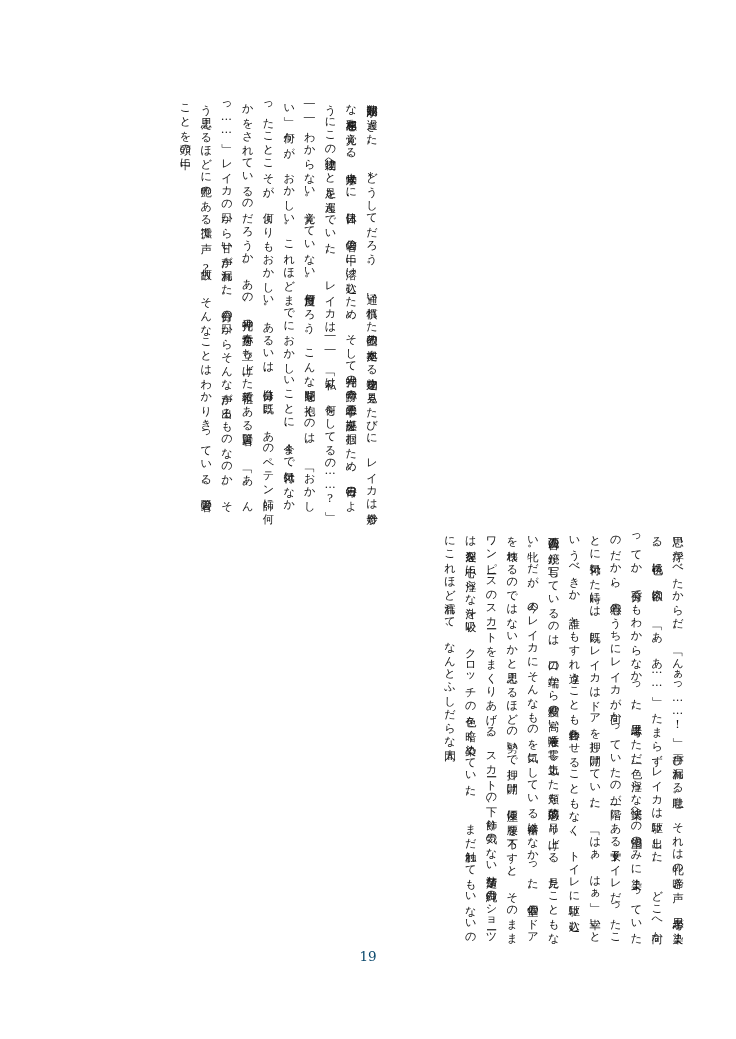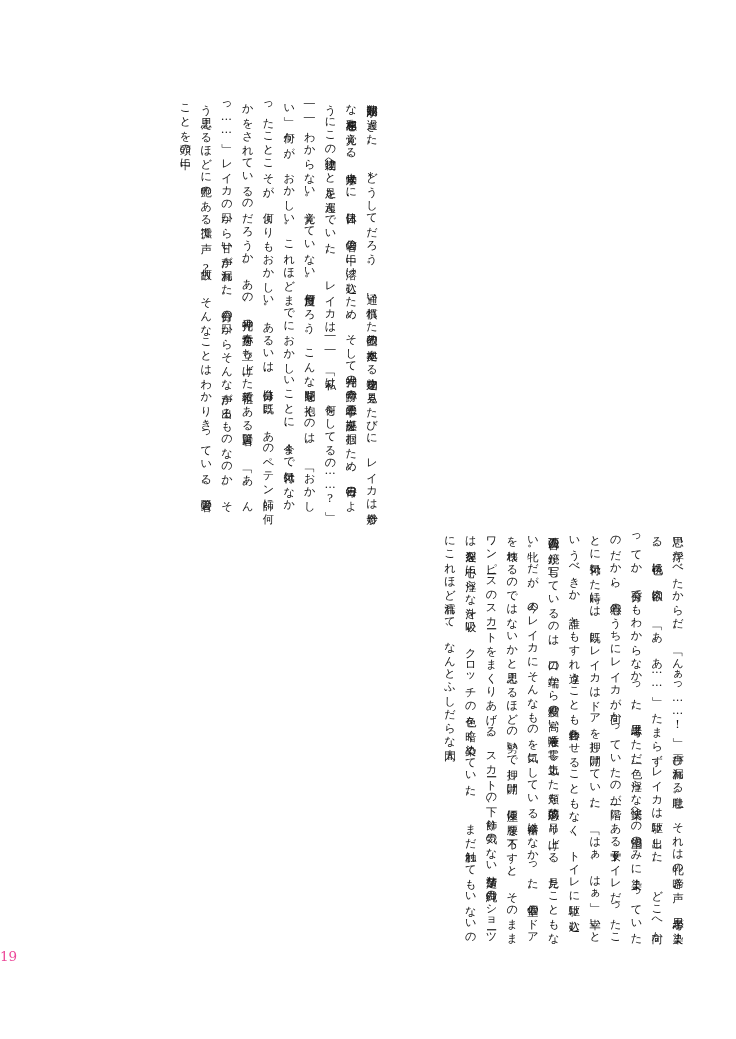--- a/index.html
+++ b/index.html
@@ -52,23 +52,23 @@
     top: 528px;
     height: 410px;
     width: 595px;
   }
 
   #page-number {
     position: absolute;
     left: 0;
     right: 0;
     top: 948px;
-    text-align: left;
+    text-align: center;
     font-size: 13.5px;
-    color: #ec4899;
+    color: #0c4a6e;
     font-family: "DejaVu Serif", "Liberation Serif", serif;
   }
 </style>
 </head>
 <body>
 
 <div id="page">
 
   <div id="section-mark">＊</div>
 

